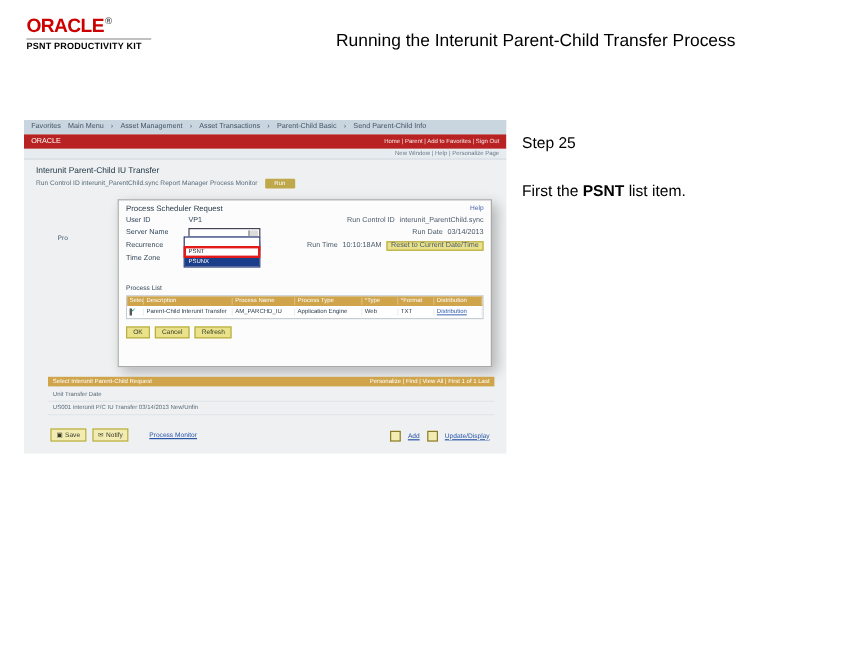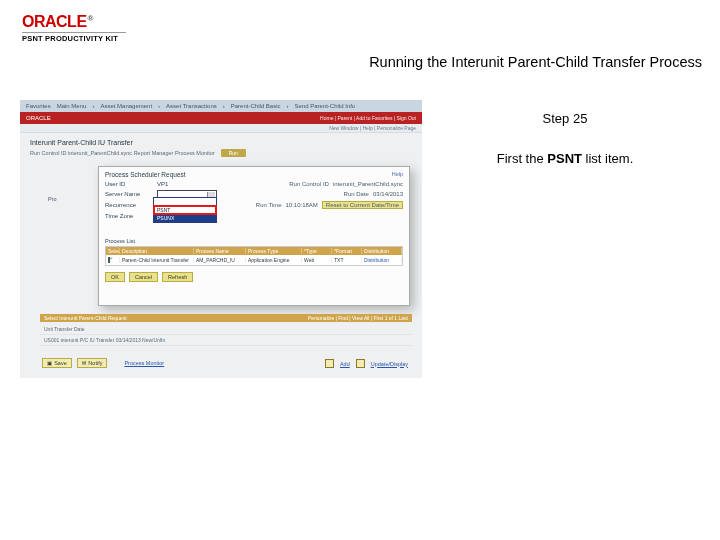--- a/index.html
+++ b/index.html
@@ -49,32 +49,30 @@
     margin-top: 1px;
     color: #000;
   }
   .page-title {
     position: absolute;
     top: 26px;
     left: 280px;
     right: 18px;
     font-size: 14.5px;
     color: #000;
-    text-align: right;
-    margin-top: 28px;
+    text-align: left;
   }
   
   .instr {
     position: absolute;
     left: 435px;
     top: 110px;
     width: 260px;
     font-size: 13px;
     line-height: 1.4;
-    text-align: center;
   }
   .instr .step {
     margin-bottom: 22px;
   }
   .instr .body strong {
     font-weight: bold;
   }
   
   .thumb {
     position: absolute;

